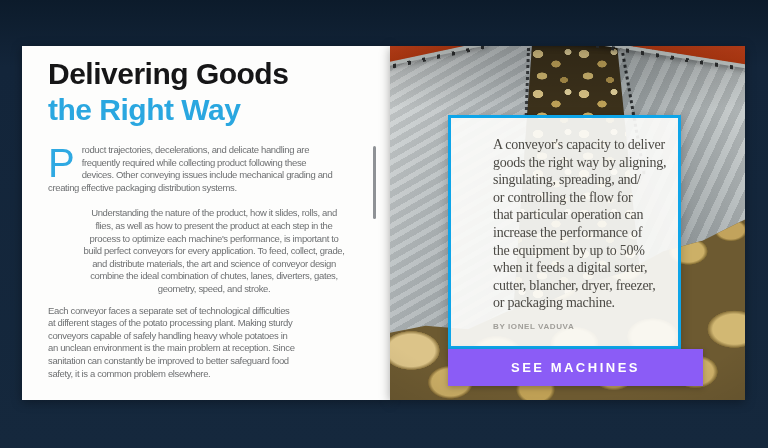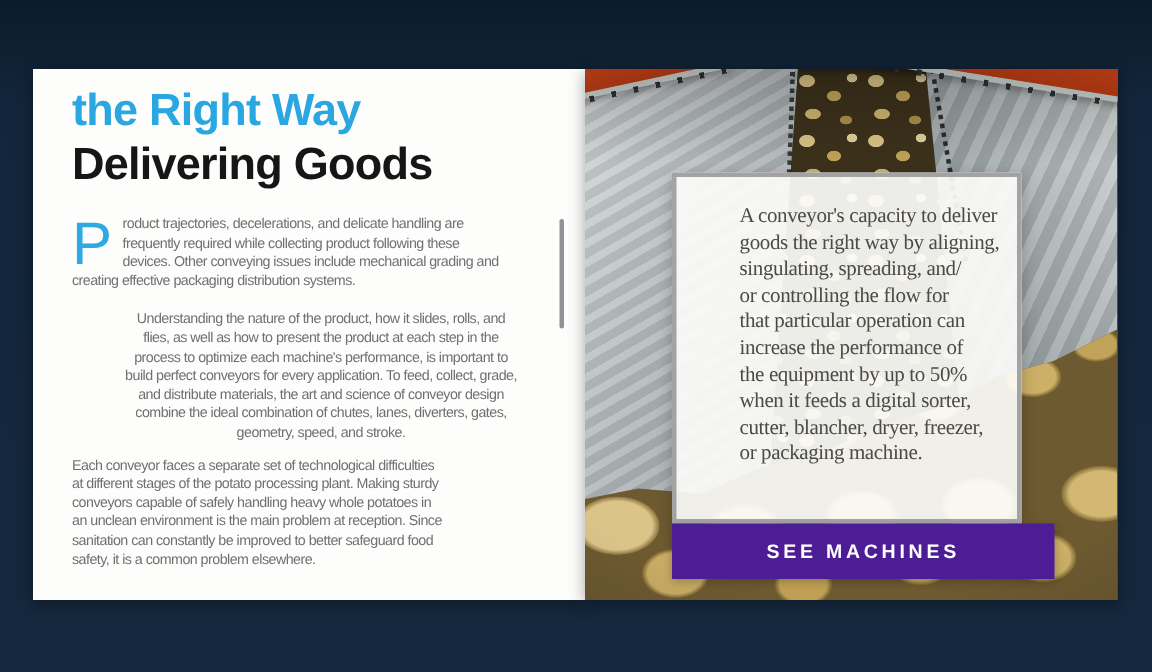--- a/index.html
+++ b/index.html
@@ -66,37 +66,37 @@
       radial-gradient(26px 18px at 10% 72%,#c3a65e 0 60%,#77612e 74%,rgba(0,0,0,0) 75%),
       radial-gradient(24px 17px at 25% 70%,#cfb26c 0 60%,#7e6832 74%,rgba(0,0,0,0) 75%),
       radial-gradient(26px 18px at 47% 68%,#c8ab63 0 60%,#7a642f 74%,rgba(0,0,0,0) 75%),
       radial-gradient(24px 16px at 66% 63%,#d3b975 0 60%,#846d36 74%,rgba(0,0,0,0) 75%),
       radial-gradient(26px 18px at 84% 58%,#ccb067 0 60%,#7f6931 74%,rgba(0,0,0,0) 75%),
       radial-gradient(22px 15px at 96% 52%,#c2a35c 0 60%,#75602d 74%,rgba(0,0,0,0) 75%);}
   .vignette{background:linear-gradient(180deg,rgba(0,0,0,.20),rgba(0,0,0,0) 18%),
     radial-gradient(120% 95% at 50% 42%,rgba(0,0,0,0) 60%,rgba(0,0,0,.22));pointer-events:none;}
   
   .card{position:absolute;left:58px;top:69px;width:233px;height:234px;box-sizing:border-box;
-    border:3px solid #a3a3a3;background:rgba(252,252,250,.92);box-shadow:0 3px 10px rgba(0,0,0,.22);padding-left:20px;}
+    border:3px solid #0ea5e9;background:rgba(252,252,250,.92);box-shadow:0 3px 10px rgba(0,0,0,.22);padding-left:20px;}
   .quote{margin:18px 4px 0 22px;font-family:"Liberation Serif",serif;font-size:14px;line-height:17.6px;
     letter-spacing:-0.25px;color:#4c4a45;white-space:pre-line;}
   .byline{margin:10px 0 0 22px;font-size:8px;font-weight:bold;letter-spacing:0.6px;color:#a09e99;}
   .see-btn{position:absolute;left:58px;top:303px;width:255px;height:37px;border:none;cursor:pointer;
-    background:#4c1d95;color:#ffffff;font-family:"Liberation Sans",sans-serif;font-size:13px;font-weight:bold;
+    background:#8b5cf6;color:#ffffff;font-family:"Liberation Sans",sans-serif;font-size:13px;font-weight:bold;
     letter-spacing:2.5px;display:flex;align-items:center;justify-content:center;box-shadow:0 2px 6px rgba(0,0,0,.25);}
 </style>
 </head>
 <body>
 
 <div class="stage">
 
   <section class="panel">
     <div class="panel-inner">
+      <h1 class="title">Delivering Goods</h1>
       <h1 class="title cyan">the Right Way</h1>
-      <h1 class="title">Delivering Goods</h1>
       <p class="body-copy para1"><span class="dropcap">P</span><span>roduct trajectories, decelerations, and delicate handling are
 frequently required while collecting product following these
 devices. Other conveying issues include mechanical grading and
 creating effective packaging distribution systems.</span></p>
       <p class="body-copy para2">Understanding the nature of the product, how it slides, rolls, and
 flies, as well as how to present the product at each step in the
 process to optimize each machine's performance, is important to
 build perfect conveyors for every application. To feed, collect, grade,
 and distribute materials, the art and science of conveyor design
 combine the ideal combination of chutes, lanes, diverters, gates,
@@ -126,18 +126,19 @@
       <p class="quote">A conveyor's capacity to deliver
 goods the right way by aligning,
 singulating, spreading, and/
 or controlling the flow for
 that particular operation can
 increase the performance of
 the equipment by up to 50%
 when it feeds a digital sorter,
 cutter, blancher, dryer, freezer,
 or packaging machine.</p>
+      <p class="byline">BY IONEL VADUVA</p>
     </div>
 
     <button class="see-btn">SEE MACHINES</button>
   </section>
 
 </div>
 
 </body></html>

